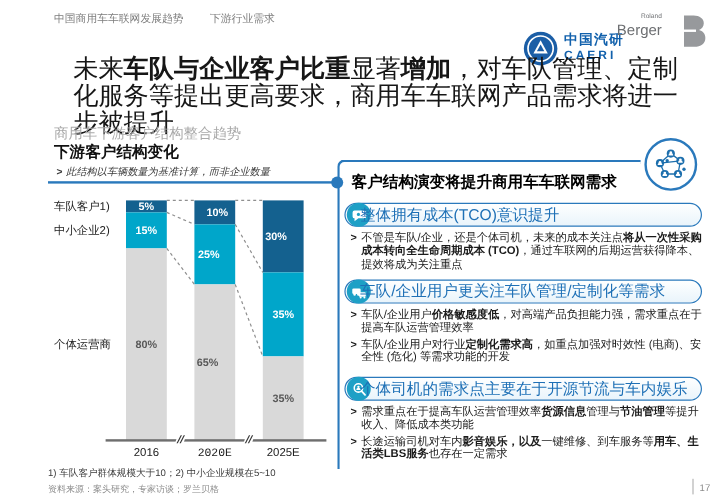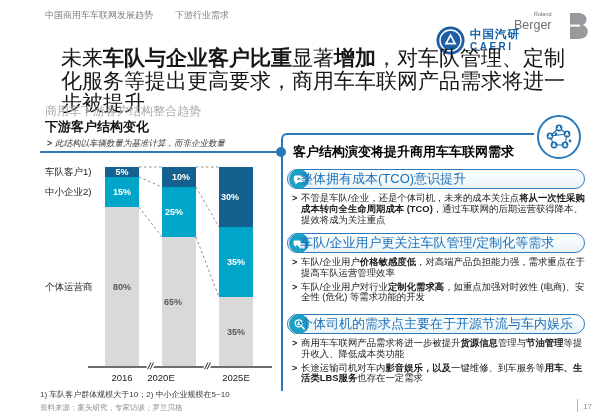--- a/index.html
+++ b/index.html
@@ -147,21 +147,21 @@
       <div class="seg-label" style="left: 105px; top: 186.5px; width: 34px; color: rgb(255, 255, 255);">15%</div>
       <div class="bar-seg" style="left: 105px; top: 207px; width: 34px; height: 160px; background: rgb(217, 217, 217);"></div>
       <div class="seg-label" style="left: 105px; top: 281.5px; width: 34px; color: rgb(89, 89, 89);">80%</div>
       <div class="cat-label" style="left: 102px; top: 372px;">2016</div>
       <div class="bar-seg" style="left: 162px; top: 167px; width: 34px; height: 20px; background: rgb(20, 97, 143);"></div>
       <div class="seg-label" style="left: 162px; top: 171.5px; width: 38px; color: rgb(255, 255, 255);">10%</div>
       <div class="bar-seg" style="left: 162px; top: 187px; width: 34px; height: 50px; background: rgb(0, 166, 202);"></div>
       <div class="seg-label" style="left: 162px; top: 206.5px; width: 24px; color: rgb(255, 255, 255);">25%</div>
       <div class="bar-seg" style="left: 162px; top: 237px; width: 34px; height: 130px; background: rgb(217, 217, 217);"></div>
       <div class="seg-label" style="left: 162px; top: 296.5px; width: 22px; color: rgb(89, 89, 89);">65%</div>
-      <div class="cat-label" style="left: 141px; top: 372px;">2020E</div>
+      <div class="cat-label" style="left: 159px; top: 372px; font-family: Liberation Mono, monospace;">2020E</div>
       <div class="bar-seg" style="left: 219px; top: 167px; width: 34px; height: 60px; background: rgb(20, 97, 143);"></div>
       <div class="seg-label" style="left: 219px; top: 191.5px; width: 22px; color: rgb(255, 255, 255);">30%</div>
       <div class="bar-seg" style="left: 219px; top: 227px; width: 34px; height: 70px; background: rgb(0, 166, 202);"></div>
       <div class="seg-label" style="left: 219px; top: 256.5px; width: 34px; color: rgb(255, 255, 255);">35%</div>
       <div class="bar-seg" style="left: 219px; top: 297px; width: 34px; height: 70px; background: rgb(217, 217, 217);"></div>
       <div class="seg-label" style="left: 219px; top: 326.5px; width: 34px; color: rgb(89, 89, 89);">35%</div>
       <div class="cat-label" style="left: 216px; top: 372px;">2025E</div>
       <div class="axis" style="left: 88px; top: 366px; width: 184px; height: 1.5px;"></div>
       <div class="brk" style="left: 146.5px; top: 361px;">//</div>
       <div class="brk" style="left: 203.5px; top: 361px;">//</div>
@@ -220,21 +220,21 @@
             <line x1="10.2" y1="9.8" x2="13.8" y2="13.6" stroke="#ffffff" stroke-width="1.8" stroke-linecap="round"></line>
             <circle cx="7" cy="5.4" r="1.2" fill="#ffffff"></circle>
             <path d="M4.8,8.6 a2.2,2.2 0 0 1 4.4,0 z" fill="#ffffff"></path>
           </svg>
         </span>
         <span class="sec-header">个体司机的需求点主要在于开源节流与车内娱乐</span>
       </div>
       <div class="bullets" style="top: 338px;">
         <div class="bullet">
           <span class="bmark">&gt;</span>
-          <p class="btext"><span>商用车车联网产品需求将进一步被提升</span><b>货源信息</b><span>管理与</span><b>节油管理</b><span>等提升收入、降低成本类功能</span></p>
+          <p class="btext"><span>需求重点在于提高车队运营管理效率</span><b>货源信息</b><span>管理与</span><b>节油管理</b><span>等提升收入、降低成本类功能</span></p>
         </div>
         <div class="bullet">
           <span class="bmark">&gt;</span>
           <p class="btext"><span>长途运输司机对车内</span><b>影音娱乐，以及</b><span>一键维修、到车服务等</span><b>用车、生活类LBS服务</b><span>也存在一定需求</span></p>
         </div>
       </div>
     </div>
 
   <div class="footnote">1) 车队客户群体规模大于10；2) 中小企业规模在5~10</div>
   <div class="source">资料来源：案头研究，专家访谈；罗兰贝格</div>

